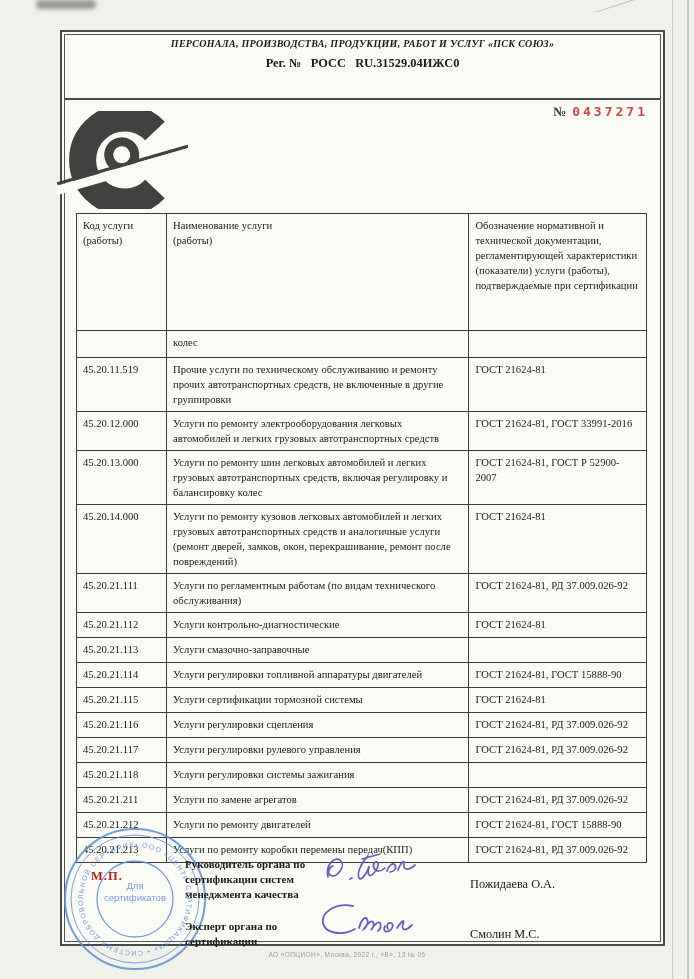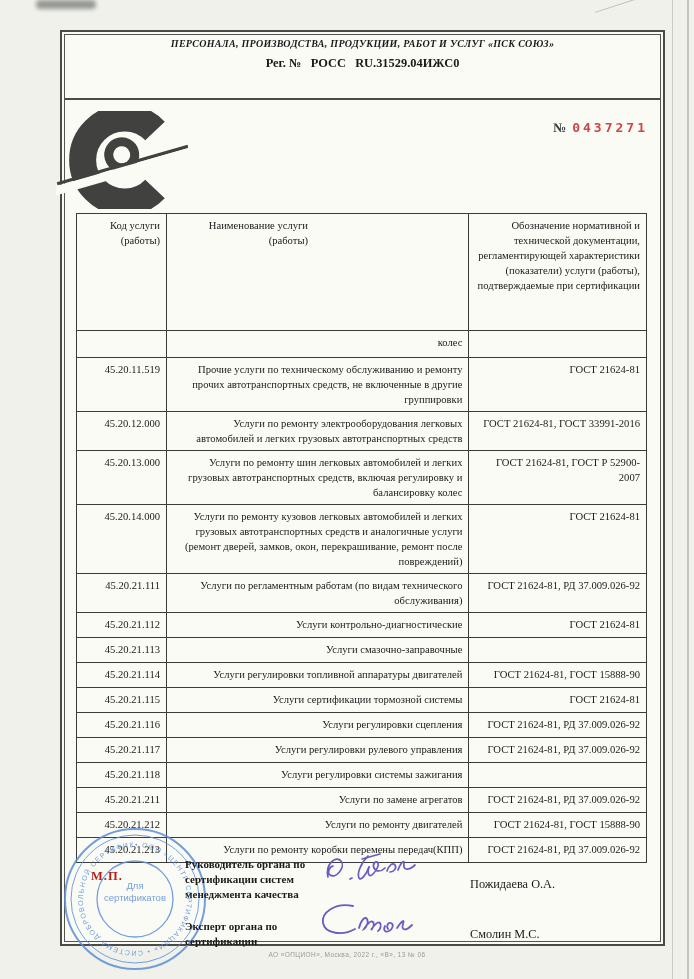--- a/index.html
+++ b/index.html
@@ -18,29 +18,29 @@
   
   .page-frame{position:absolute;left:60px;top:30px;width:601px;height:912px;border:2px solid #4a4a48;background:#fbfbf6;}
   .page-frame-inner{position:absolute;inset:2px;border:1px solid #55554f;}
 
   
   .doc-header{position:absolute;left:0;top:0;width:100%;height:63px;border-bottom:2px solid #4a4a48;text-align:center;}
   .doc-title{font-weight:bold;font-size:12.6px;line-height:18px;letter-spacing:.3px;margin-top:10px;}
   .doc-title2{font-weight:bold;font-size:10px;line-height:18px;letter-spacing:.3px;font-style:italic;}
   .doc-reg{font-weight:bold;font-size:12.4px;margin-top:3px;white-space:pre;}
 
-  .serial{position:absolute;right:12px;top:69px;font-size:13px;margin-top:16px;}
+  .serial{position:absolute;right:12px;top:69px;font-size:13px;}
   .serial .pfx{color:#3a3a3a;font-weight:bold;font-family:"Liberation Serif",serif;margin-right:6px;}
   .serial .num{font-family:"DejaVu Sans Mono",monospace;font-weight:bold;letter-spacing:3px;}
 
   .logo{position:absolute;left:-9px;top:76px;width:132px;height:98px;}
 
   
   .t-wrap{position:absolute;left:11px;top:178px;width:571px;}
-  table.t{border-collapse:collapse;width:100%;table-layout:fixed;text-align:right;}
+  table.t{border-collapse:collapse;width:100%;table-layout:fixed;}
   table.t td{border:1px solid #3c3c3a;vertical-align:top;padding:4px 6px 4px 6px;font-size:10.6px;line-height:1.42;}
   table.t{border:1.5px solid #3c3c3a;}
   td.c1{width:14.6%;white-space:nowrap;padding-left:5px;}
   td.c2{width:54.4%;}
   td.c3{width:31%;line-height:1.5;}
   .tr-head td{height:108px;}
   .tr-head .hw2{max-width:135px;}
   .tr-kol td{height:18px;}
   tr.r1 td{height:16px;}
 

